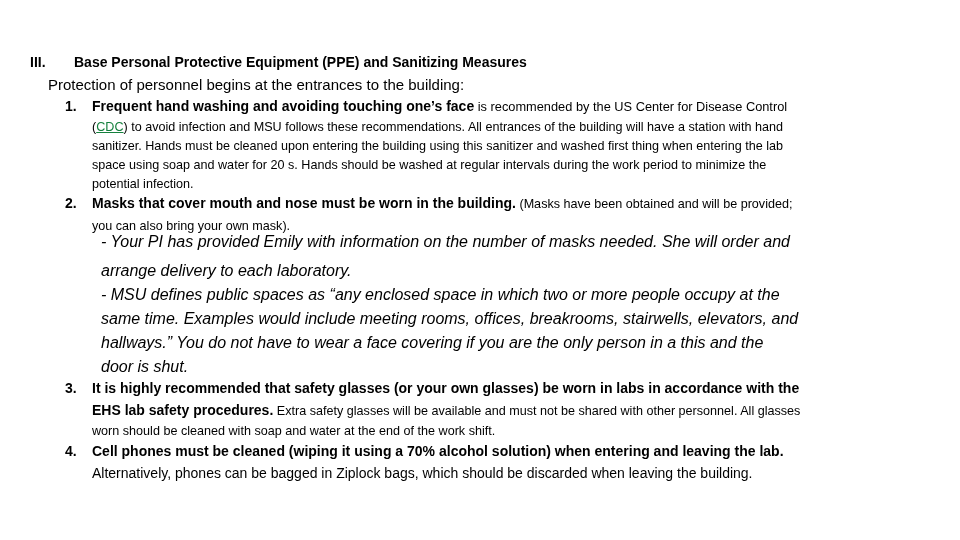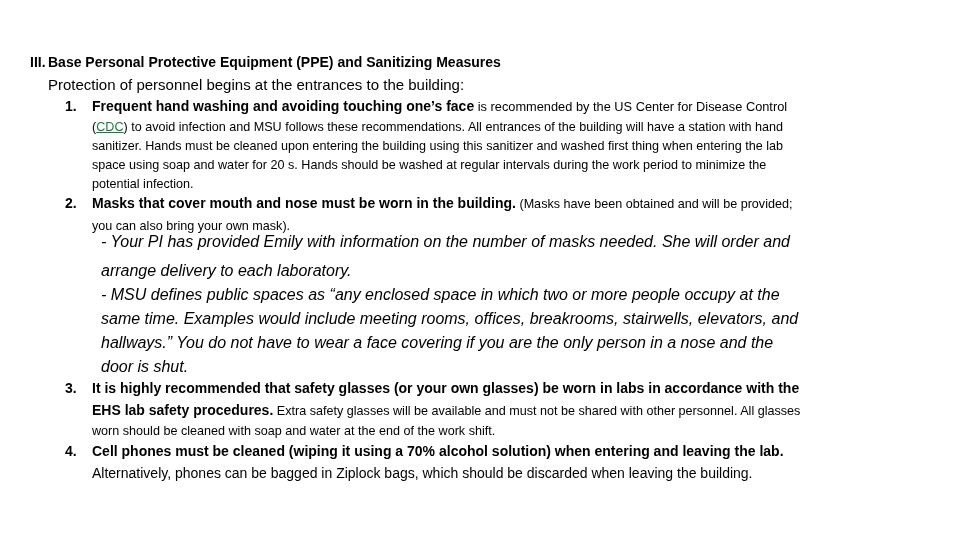--- a/index.html
+++ b/index.html
@@ -1,20 +1,20 @@
 <!DOCTYPE html>
 <html><head>
 <meta charset="utf-8">
 <style>
   html, body { margin: 0; padding: 0; background: #ffffff; }
   body { width: 960px; height: 540px; position: relative; overflow: hidden;
          font-family: "Liberation Sans", "DejaVu Sans", sans-serif; color: #000; }
   .abs { position: absolute; white-space: nowrap; }
   .heading { left: 30px; top: 54px; font-size: 14px; font-weight: bold; }
-  .heading .num { display: inline-block; width: 18px; }
+  .heading .num { display: inline-block; width: 44px; }
   .intro { left: 48px; top: 76px; font-size: 15px; }
   .b { font-weight: bold; }
   .p1 { left: 65px; top: 98px; font-size: 14px; }
   .p1 .n { display: inline-block; width: 27px; font-weight: bold; }
   .para { position: absolute; left: 92px; font-size: 12.6px; line-height: 19px; white-space: nowrap; }
   .link { color: #15803d; text-decoration: underline; }
   .p2 { left: 65px; top: 195px; font-size: 14px; }
   .p2 .n { display: inline-block; width: 27px; font-weight: bold; }
   .p2 .paren { font-size: 12.6px; }
   .ital { position: absolute; left: 101px; font-size: 16px; font-style: italic; line-height: 24px; white-space: nowrap; }
@@ -45,21 +45,21 @@
 
 <div class="abs p2">
   <span class="n">2.</span><span class="b">Masks that cover mouth and nose must be worn in the building.</span><span class="paren"> (Masks have been obtained and will be provided;</span>
 </div>
 <div class="para" style="top:217px;">you can also bring your own mask).</div>
 
 <div class="ital" style="top:230px;">- Your PI has provided Emily with information on the number of masks needed.  She will order and</div>
 <div class="ital" style="top:259px; left:101px;">arrange delivery to each laboratory.</div>
 <div class="ital" style="top:283px;">- MSU defines public spaces as “any enclosed space in which two or more people occupy at the</div>
 <div class="ital" style="top:307px;">same time. Examples would include meeting rooms, offices, breakrooms, stairwells, elevators, and</div>
-<div class="ital" style="top:331px;">hallways.” You do not have to wear a face covering if you are the only person in a nose and the</div>
+<div class="ital" style="top:331px;">hallways.” You do not have to wear a face covering if you are the only person in a this and the</div>
 <div class="ital" style="top:355px;">door is shut.</div>
 
 <div class="abs p3">
   <span class="n">3.</span><span class="b">It is highly recommended that safety glasses (or your own glasses) be worn in labs in accordance with the</span>
 </div>
 <div class="abs" style="left:92px; top:402px; font-size:14px;">
   <span class="b">EHS lab safety procedures.</span><span style="font-size:12.6px"> Extra safety glasses will be available and must not be shared with other personnel. All glasses</span>
 </div>
 <div class="para" style="top:422px;">worn should be cleaned with soap and water at the end of the work shift.</div>
 

